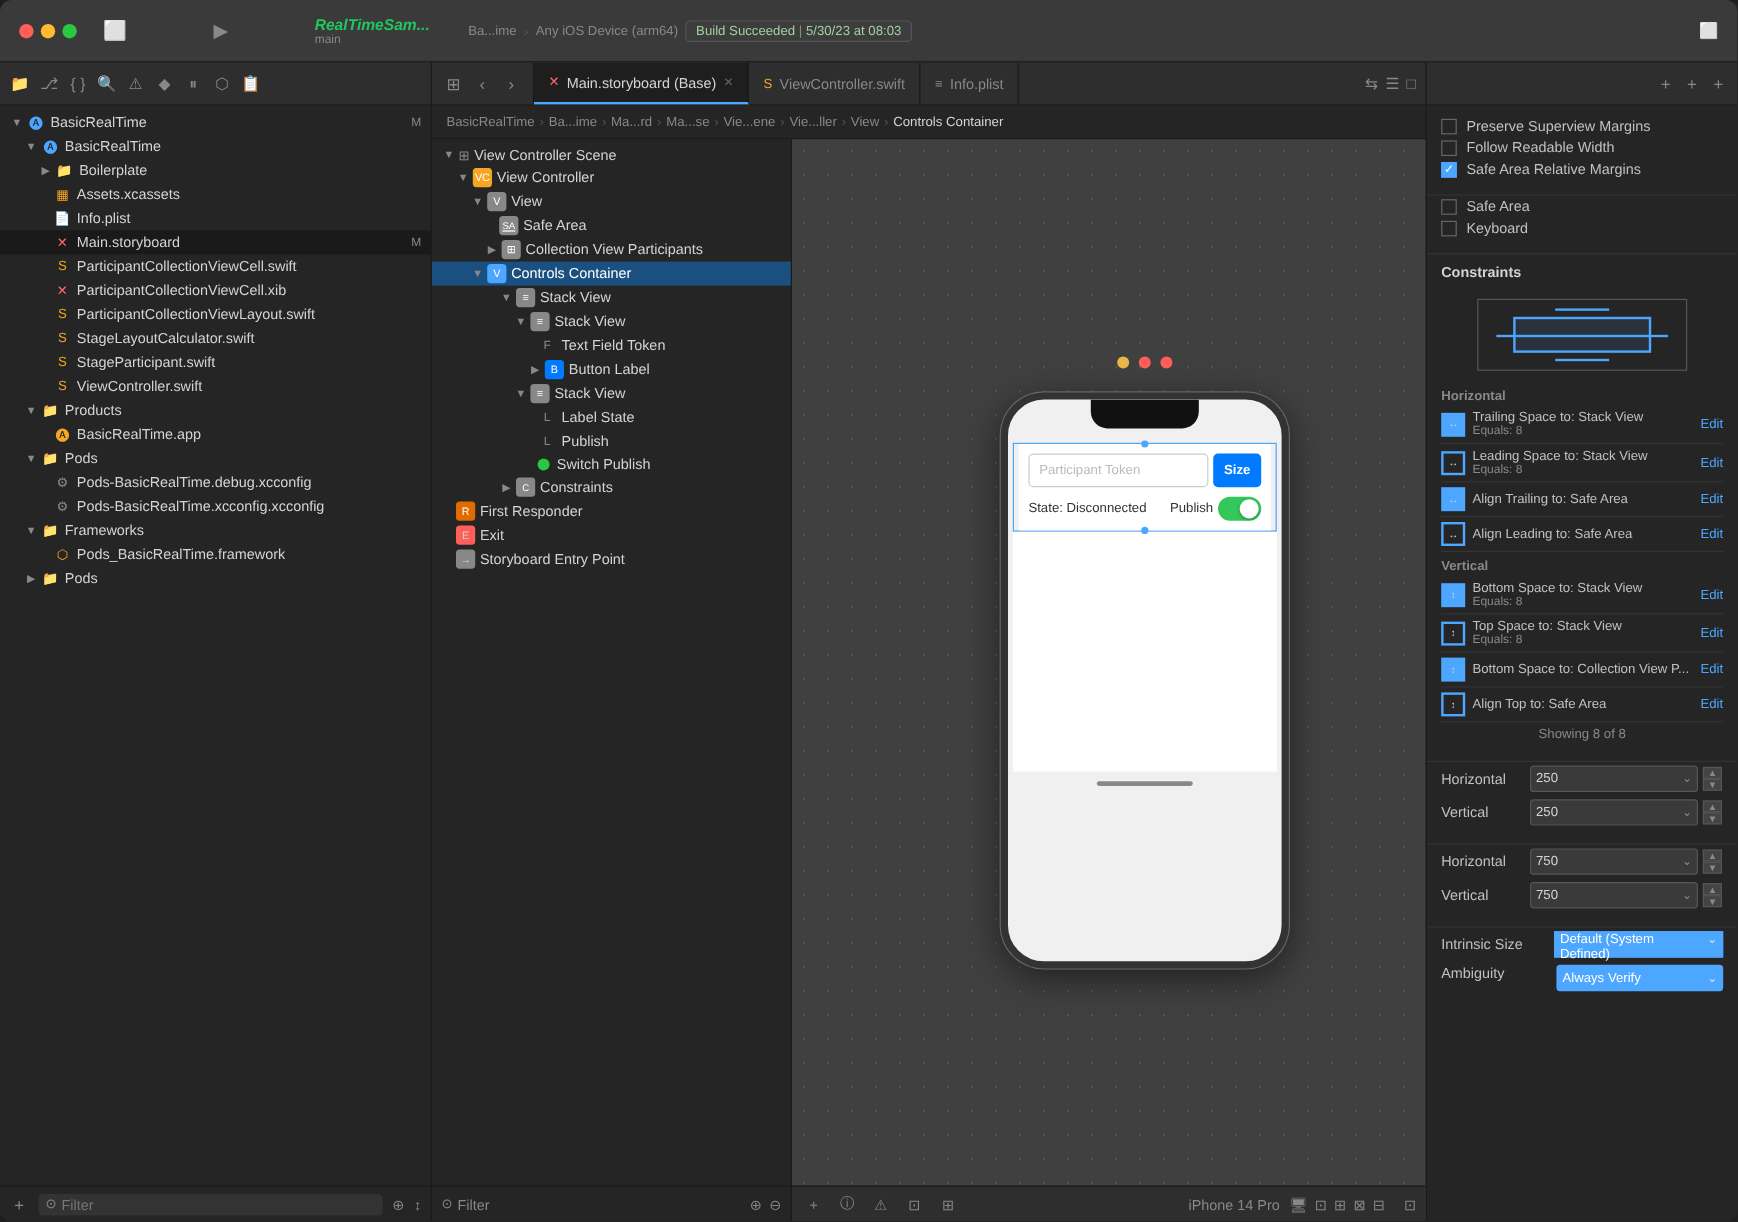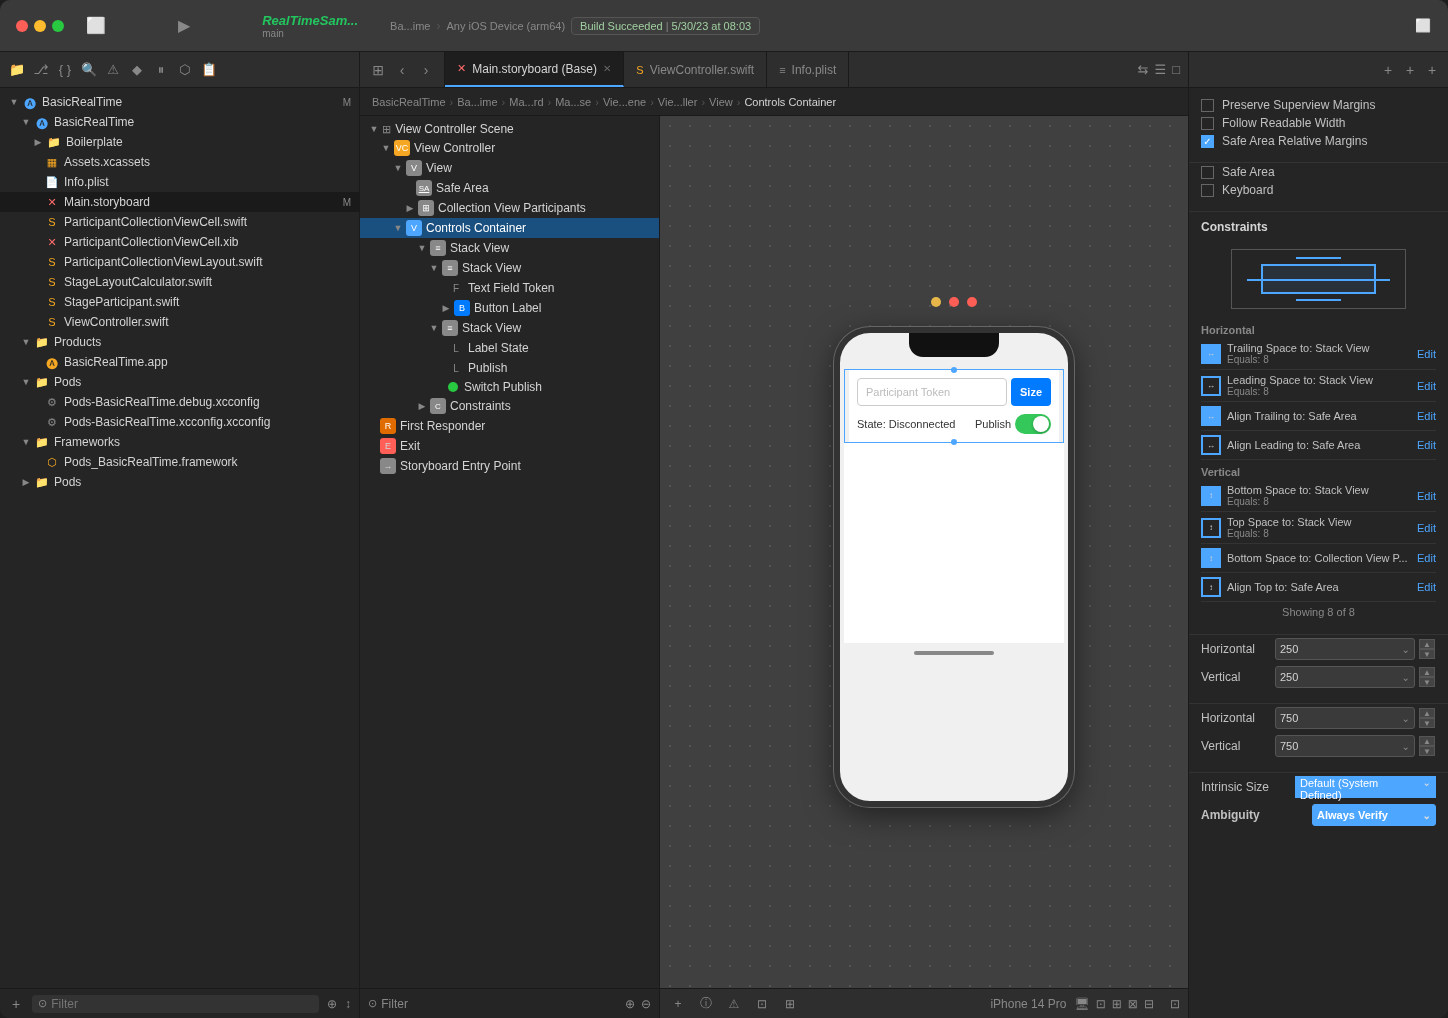--- a/index.html
+++ b/index.html
@@ -730,24 +730,22 @@
       font-size: 11px;
       border-radius: 0;
       padding: 0 4px;
       display: flex;
       align-items: flex-start;
       justify-content: space-between;
     }
 
     .ambiguity-row {
       display: flex;
-      align-items: center;
-      gap: 21px;
+      gap: 6px;
       padding: 3px 0;
-      font-weight: bold;
     }
 
     .ambiguity-label {
       font-size: 12px;
       color: #c0c0c0;
       width: 90px;
     }
 
     .ambiguity-select {
       flex: 1;

